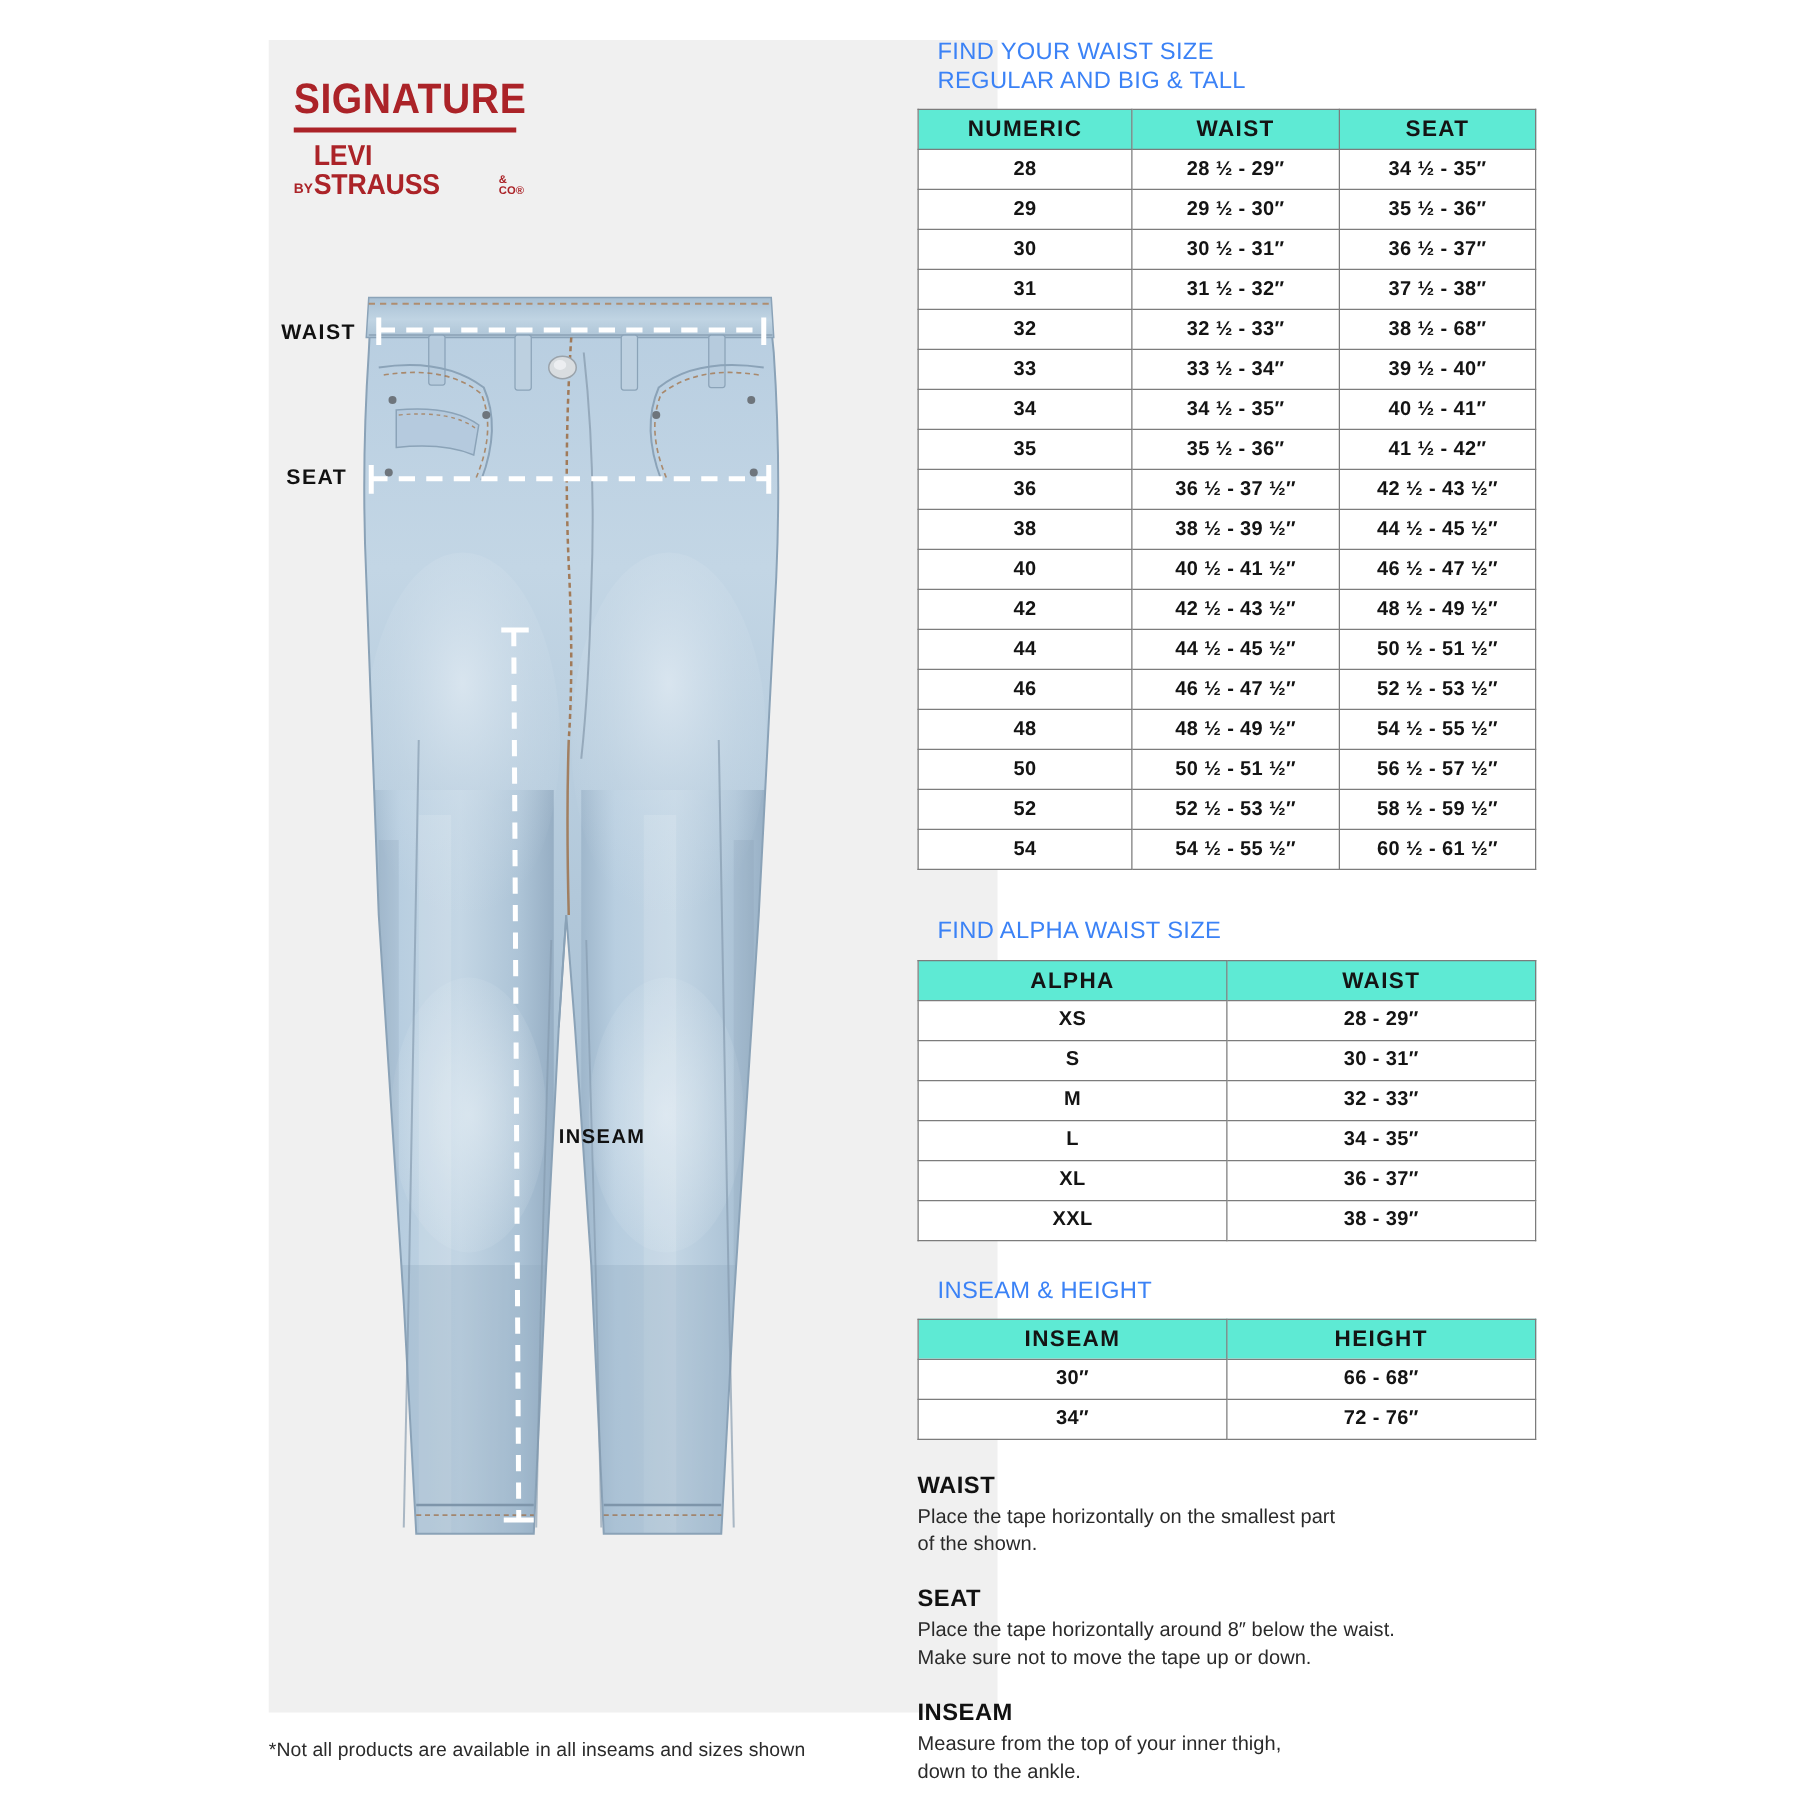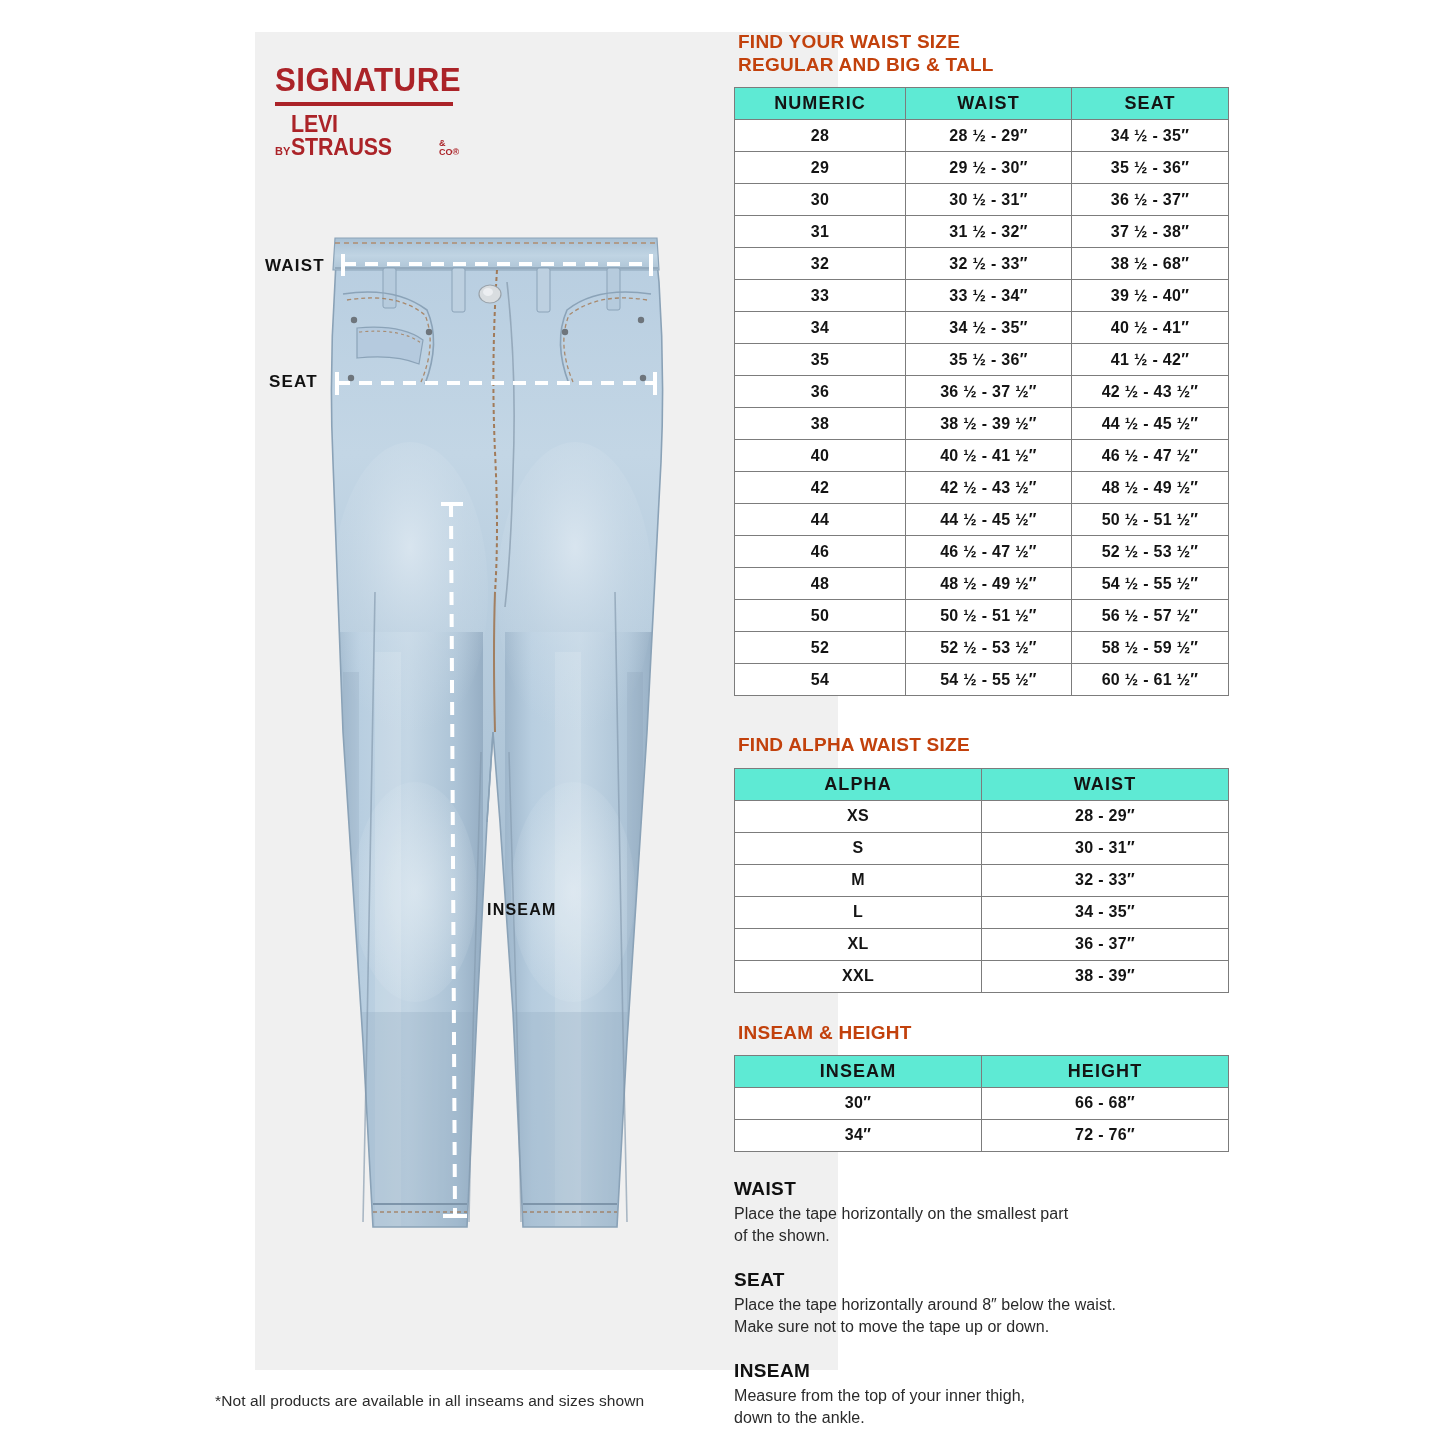--- a/index.html
+++ b/index.html
@@ -17,21 +17,20 @@
   }
 
   
   #left-panel {
     position: absolute;
     left: 215px;
     top: 32px;
     width: 583px;
     height: 1338px;
     background: #f0f0f0;
-    margin-left: 40px;
   }
 
   
   #brand-logo {
     position: absolute;
     left: 20px;
     top: 30px;
     width: 190px;
   }
   #brand-wordmark {
@@ -115,26 +114,26 @@
 
   
   #right-column {
     position: absolute;
     left: 734px;
     top: 30px;
     width: 496px;
   }
 
   .section-title {
-    font-weight: 700;
+    font-weight: 400;
     font-size: 19px;
     letter-spacing: 0.25px;
-    color: #c2410c;
+    color: #3b82f6;
     line-height: 1.22;
-    margin: 0 0 11px 4px;
+    margin: 0 0 11px 16px;
   }
   .section-title .t-line { display: block; }
 
   table.size-table {
     border-collapse: collapse;
     width: 494px;
     table-layout: fixed;
   }
   table.size-table th,
   table.size-table td {

